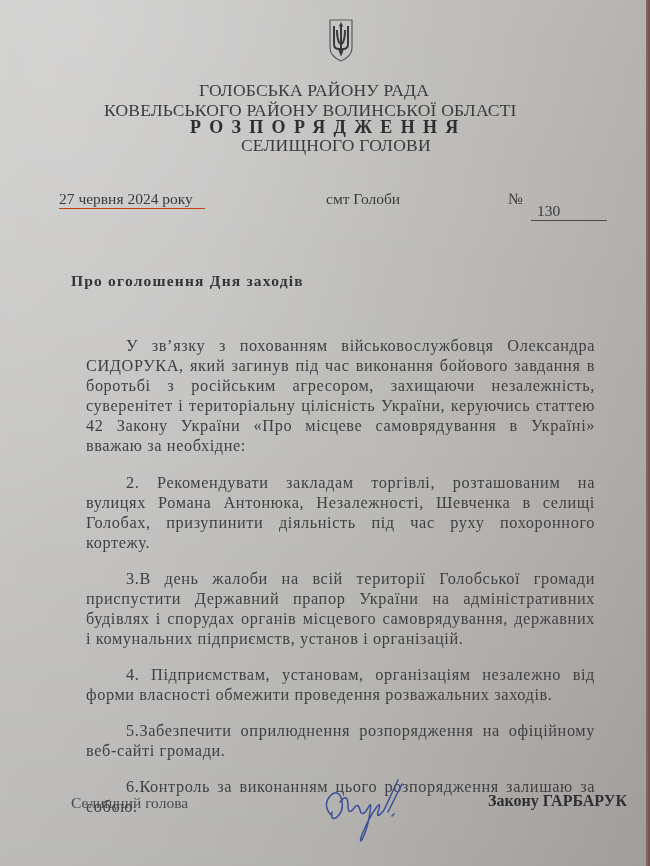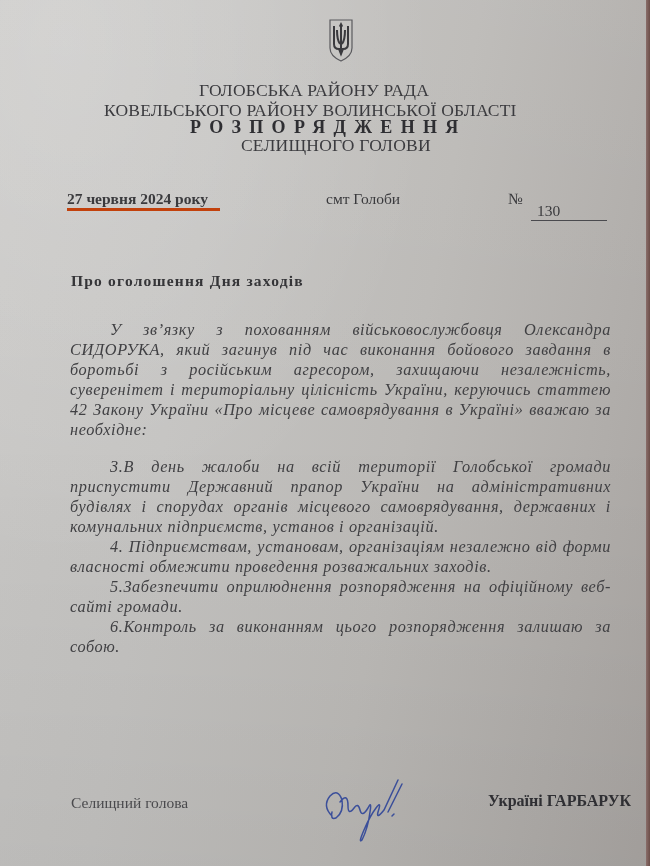--- a/index.html
+++ b/index.html
@@ -26,40 +26,40 @@
   .header .l {
     position: absolute; white-space: nowrap; color: #3b3b3f;
     font-size: 17.5px; letter-spacing: 0.2px;
   }
   .h1 { left: 199px; top: 0px; }
   .h2 { left: 104px; top: 20px; }
   .h3 { left: 190px; top: 37px; font-weight: bold; letter-spacing: 8.3px !important; font-size: 18px !important; color: #2e2e32 !important; text-align: center; }
   .h4 { left: 241px; top: 55px; }
 
   .meta-date {
-    position: absolute; left: 67px; top: 190px; font-size: 15.5px;
-    border-bottom: 3px solid #c2410c; padding-right: 12px; line-height: 18px; font-weight: bold;
+    position: absolute; left: 59px; top: 190px; font-size: 15.5px;
+    border-bottom: 1px solid #c2410c; padding-right: 12px; line-height: 18px;
   }
   .meta-place { position: absolute; left: 326px; top: 190px; font-size: 15.5px; line-height: 18px; }
   .meta-num-label { position: absolute; left: 508px; top: 190px; font-size: 15.5px; line-height: 18px; }
   .meta-num {
     position: absolute; left: 531px; top: 190px; font-size: 15.5px; line-height: 18px;
     width: 76px; border-bottom: 1px solid #4a4a4e; padding-left: 6px; box-sizing: border-box; margin-top: 12px;
   }
 
   .subject {
     position: absolute; left: 71px; top: 272px; font-size: 15.5px; font-weight: bold;
     letter-spacing: 1.2px; color: #353538;
   }
 
   .body {
     position: absolute; left: 70px; width: 541px; font-size: 16.3px;
     line-height: 20px; text-align: justify; letter-spacing: 0.6px; color: #404043;
   }
-  .body p { margin: 0; text-indent: 40px; text-align-last: left; font-style: italic; }
+  .body p { margin: 16px; text-indent: 40px; text-align-last: left; }
   .intro { top: 320px; }
   .items { top: 457px; }
 
   .sign-title { position: absolute; left: 71px; top: 794px; font-size: 15.5px; color: #4a4a4d; }
   .signature { position: absolute; left: 318px; top: 772px; width: 92px; height: 72px; }
   .sign-name { position: absolute; left: 488px; top: 792px; font-size: 16px; font-weight: bold; color: #2f2f33; }
 </style>
 </head>
 <body>
 
@@ -84,23 +84,24 @@
 <div class="meta-num-label">№</div>
 <div class="meta-num">130</div>
 
 <div class="subject">Про оголошення Дня заходів</div>
 
 <div class="body intro">
   <p>У зв’язку з похованням військовослужбовця Олександра СИДОРУКА, який загинув під час виконання бойового завдання в боротьбі з російським агресором, захищаючи незалежність, суверенітет і територіальну цілісність України, керуючись статтею 42 Закону України «Про місцеве самоврядування в Україні» вважаю за необхідне:</p>
 </div>
 
 <div class="body items">
+  <p>2. Рекомендувати закладам торгівлі, розташованим на вулицях Романа Антонюка, Незалежності, Шевченка в селищі Голобах, призупинити діяльність під час руху похоронного кортежу.</p>
   <p>3.В день жалоби на всій території Голобської громади приспустити Державний прапор України на адміністративних будівлях і спорудах органів місцевого самоврядування, державних і комунальних підприємств, установ і організацій.</p>
   <p>4. Підприємствам, установам, організаціям незалежно від форми власності обмежити проведення розважальних заходів.</p>
   <p>5.Забезпечити оприлюднення розпорядження на офіційному веб-сайті громади.</p>
   <p>6.Контроль за виконанням цього розпорядження залишаю за собою.</p>
 </div>
 
 <div class="sign-title">Селищний голова</div>
 <svg class="signature" viewBox="0 0 92 72">
   <path d="M14 44 Q4 34 12 24 Q20 16 24 28 Q26 40 18 46 Q12 48 14 40 M22 30 Q30 20 30 34 Q30 44 36 36 Q40 30 42 38 Q44 46 50 36 Q54 28 52 40 Q50 56 44 68 Q40 72 46 58 Q52 44 58 36 Q64 28 60 40 Q58 48 66 38 L80 8 M70 40 L84 12 M74 44 L76 42" fill="none" stroke="#3b4f9a" stroke-width="1.5" stroke-linecap="round"></path>
 </svg>
-<div class="sign-name">Україні ГАРБАРУК</div>
+<div class="sign-name">Закону ГАРБАРУК</div>
 
 </body></html>

